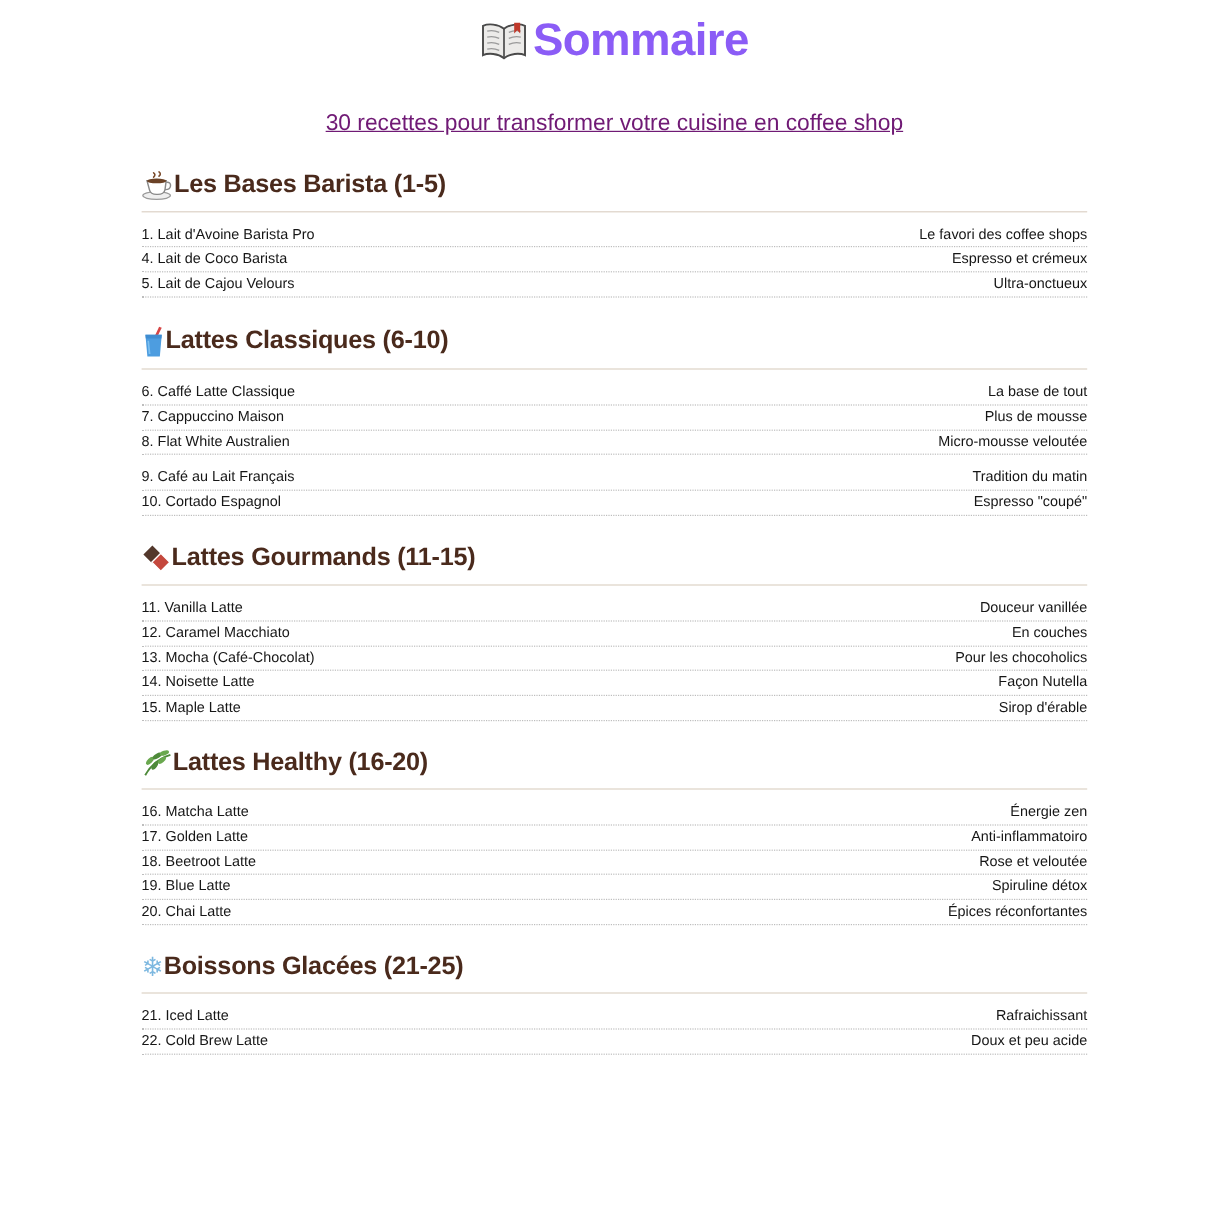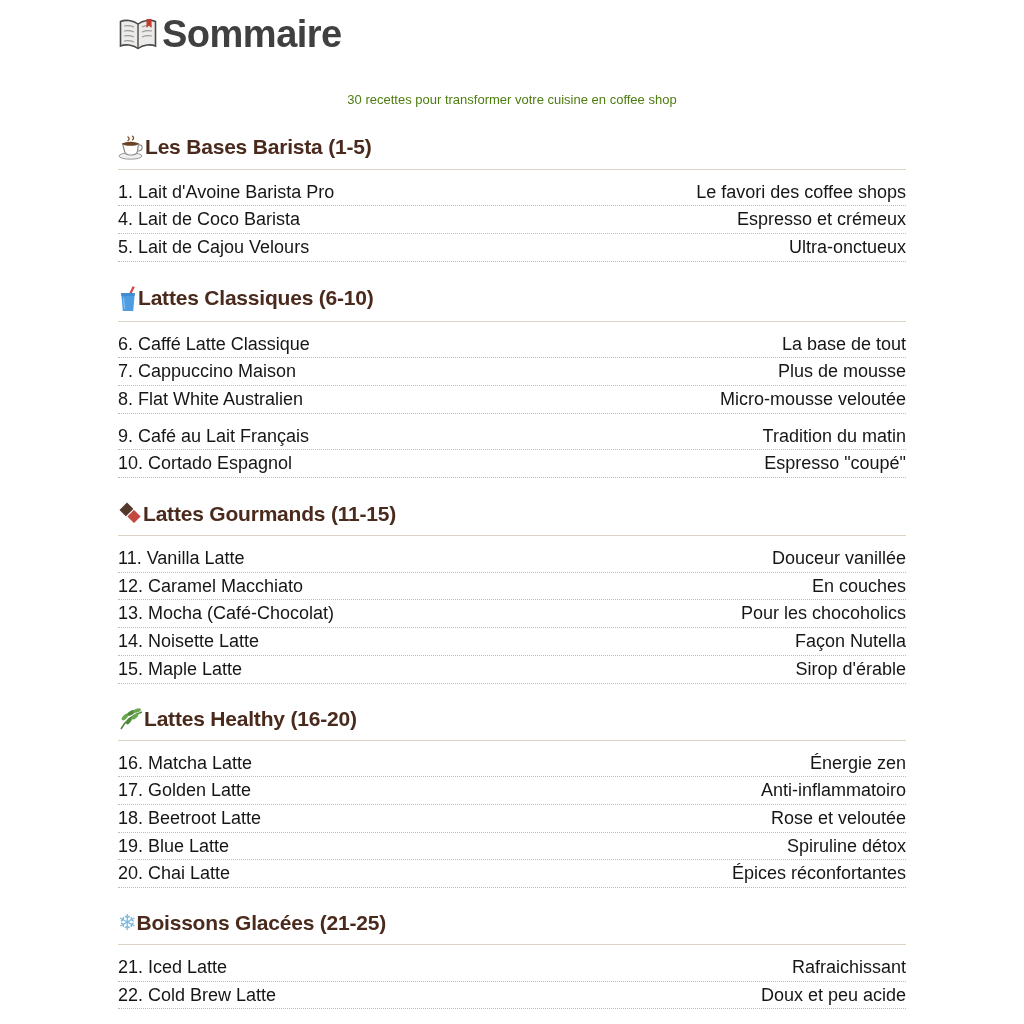--- a/index.html
+++ b/index.html
@@ -17,32 +17,34 @@
     margin: 0 auto;
     padding-top: 12px;
   }
   
   .doc-header { text-align: center; }
   .doc-title {
     margin: 0;
     font-size: 38px;
     font-weight: 700;
     letter-spacing: -0.5px;
-    color: #404040;
+    color: #8b5cf6;
     display: flex;
     align-items: center;
+    justify-content: center;
     gap: 4px;
     line-height: 1.2;
   }
   .doc-title .icon svg { display: block; }
   .doc-subtitle {
     margin: 34px 0 0 0;
-    font-size: 13px;
+    font-size: 19px;
     font-weight: 400;
-    color: #4d7c0f;
+    color: #701a75;
+    text-decoration: underline;
   }
   
   .toc-section { margin-top: 23px; }
   .toc-section:first-of-type { margin-top: 28px; }
   .sec-header {
     display: flex;
     align-items: center;
     padding-bottom: 9px;
     border-bottom: 1px solid #ddd2c6;
   }
@@ -52,21 +54,21 @@
     font-size: 21px;
     font-weight: 700;
     color: #4a2a1c;
     letter-spacing: -0.2px;
   }
   .rows { margin-top: 9px; }
   .toc-row {
     display: flex;
     justify-content: space-between;
     align-items: baseline;
-    font-size: 18px;
+    font-size: 12px;
     line-height: 1.15;
     padding: 3px 0 3px 0;
     border-bottom: 1px dotted #bdbdbd;
   }
   .toc-row.gap-top { margin-top: 9px; }
   .toc-item-label { color: #161616; }
   .toc-item-desc  { color: #161616; text-align: right; }
   .snowflake-glyph {
     font-size: 22px;
     color: #7db8e0;

